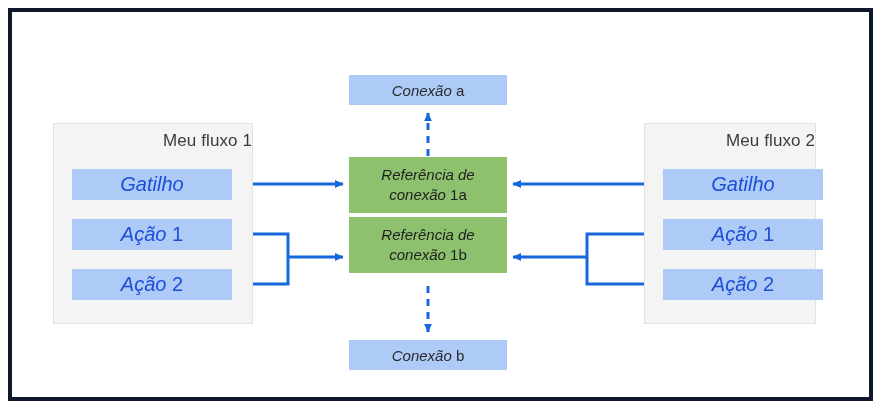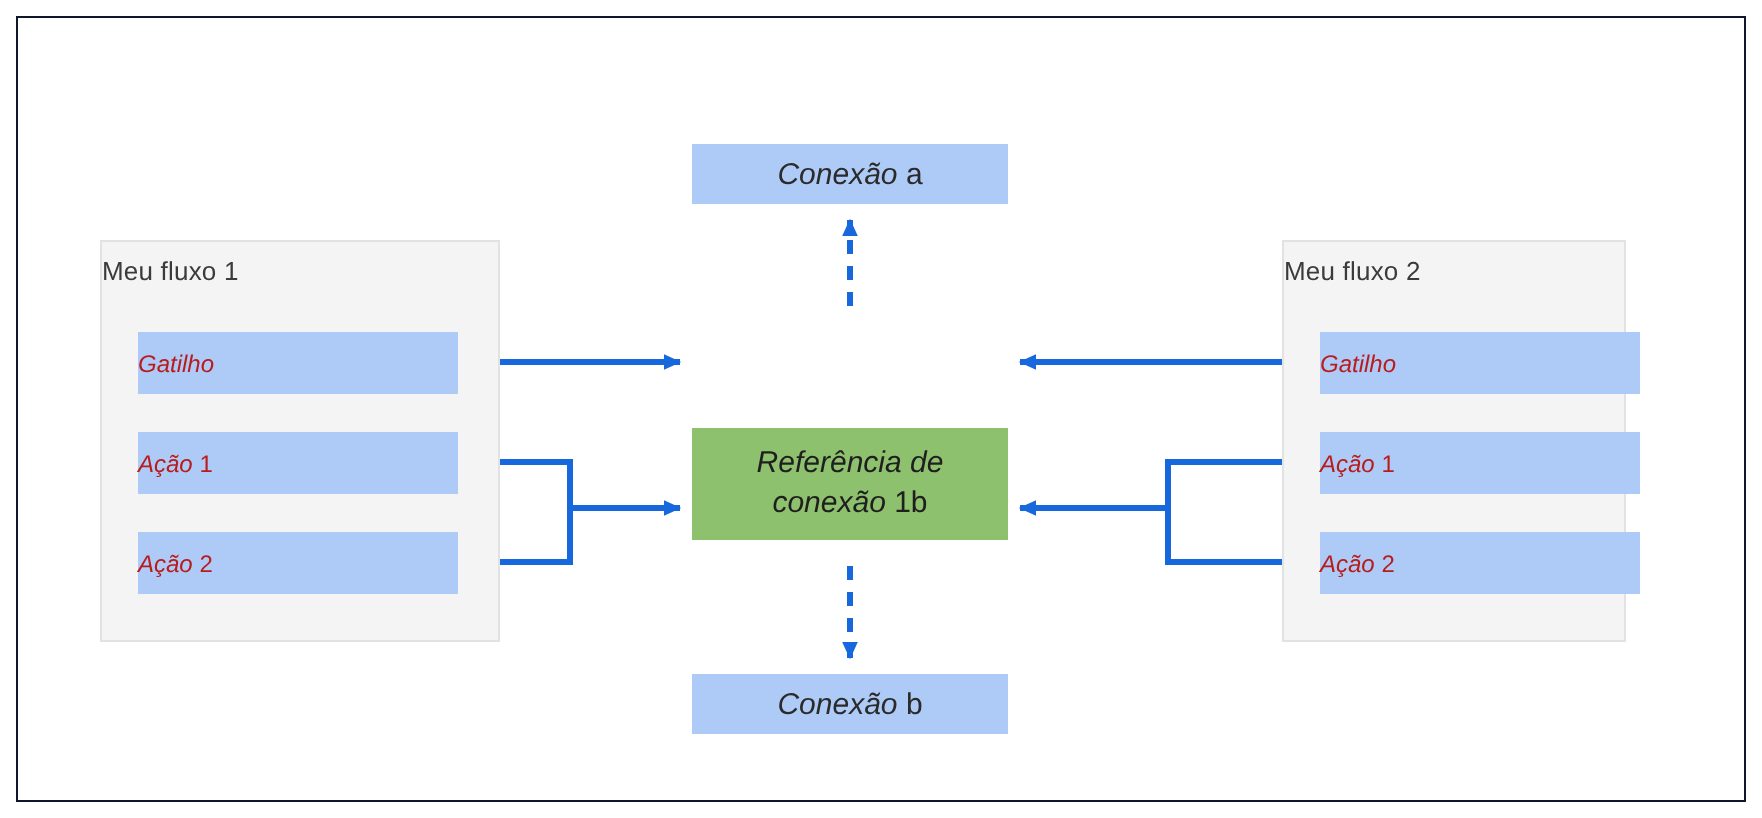--- a/index.html
+++ b/index.html
@@ -17,55 +17,56 @@
     background: #ffffff;
     box-sizing: border-box;
     overflow: hidden;
   }
   .page-frame {
     position: absolute;
     left: 8px;
     top: 8px;
     width: 865px;
     height: 393px;
-    border: 1px solid #0f172a;
+    border: 4px solid #0f172a;
     box-sizing: border-box;
     background: #ffffff;
   }
 
   
   .flow-panel {
     position: absolute;
     background: #f4f4f4;
     border: 1px solid #e2e2e2;
     box-sizing: border-box;
   }
   #flow-left  { left: 41px;  top: 111px; width: 200px; height: 201px; }
   #flow-right { left: 632px; top: 111px; width: 172px; height: 201px; }
 
   .flow-title {
     position: absolute;
     left: 0;
     top: 7px;
     width: 100%;
-    text-align: left;
-    font-size: 13px;
+    text-align: right;
+    font-size: 17px;
     color: #3b3b3b;
     letter-spacing: .1px;
   }
 
   .step-box {
     position: absolute;
     height: 31px;
     background: #aecbf7;
     display: flex;
     align-items: center;
-    font-size: 12px;
+    justify-content: center;
+    font-size: 20px;
     font-style: italic;
-    color: #b91c1c;
+    color: #1d4ed8;
     box-sizing: border-box;
     white-space: nowrap;
   }
   .step-box .lit { font-style: normal; }
 
   #flow-left .step-box  { left: 18px; width: 160px; }
   #flow-right .step-box { left: 18px; width: 160px; }
   .step-1 { top: 45px; }
   .step-2 { top: 95px; }
   .step-3 { top: 145px; }
@@ -158,20 +159,25 @@
 
       <path d="M416,274 L416,320" stroke="#1668dc" stroke-width="3" stroke-dasharray="7,6" fill="none" marker-end="url(#arrowD)"></path>
     </svg>
 
     <div class="conn-box" id="conn-a">
       <span>Conexão</span>
       <span class="lit">&nbsp;</span>
       <span class="lit">a</span>
     </div>
 
+    <div class="ref-box" id="ref-a">
+      <span>
+        <span>Referência de conexão</span><span class="lit">&nbsp;</span><span class="lit">1a</span>
+      </span>
+    </div>
 
     <div class="ref-box" id="ref-b">
       <span>
         <span>Referência de conexão</span><span class="lit">&nbsp;</span><span class="lit">1b</span>
       </span>
     </div>
 
     <div class="conn-box" id="conn-b">
       <span>Conexão</span>
       <span class="lit">&nbsp;</span>

